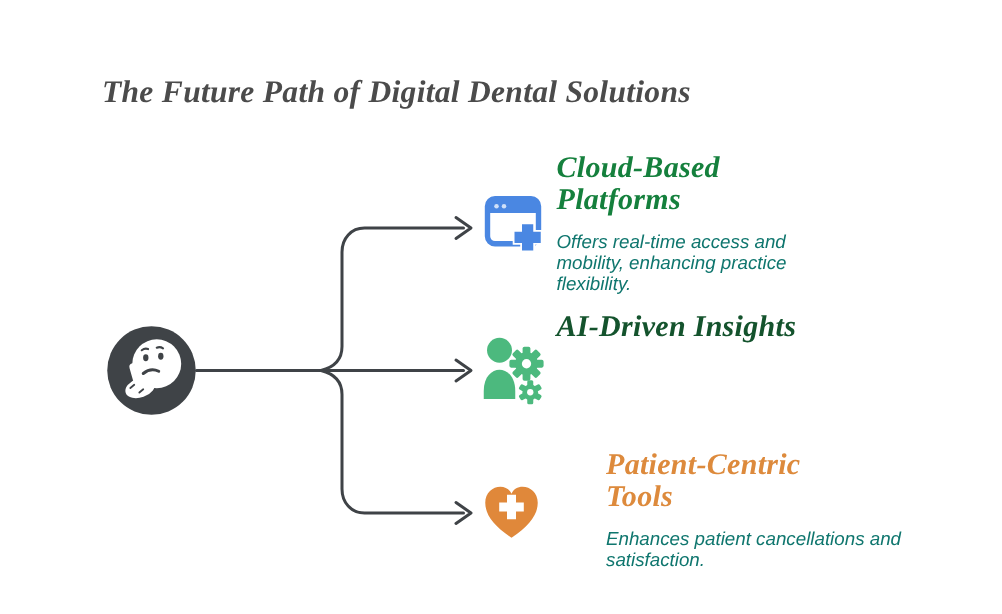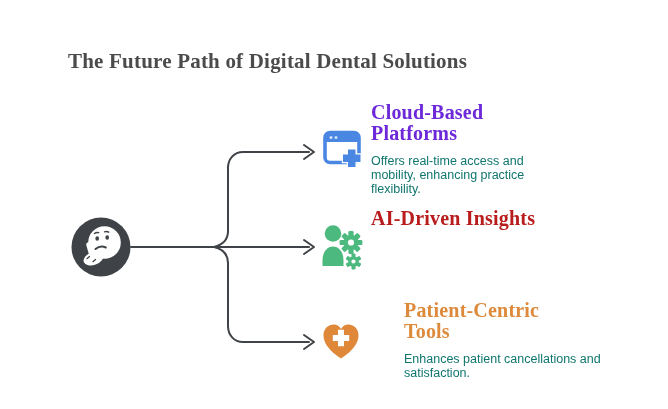--- a/index.html
+++ b/index.html
@@ -2,40 +2,41 @@
 <html><head>
 <meta charset="utf-8">
 <style>
   html,body{margin:0;padding:0;background:#fff;}
   .canvas{
     position:relative;
     width:668px;height:409px;
     background:#ffffff;
     overflow:hidden;
     font-family:"Liberation Sans", sans-serif;
+    font-style:italic;
   }
   .page-title{
     position:absolute;left:68px;top:48px;margin:0;
     font-family:"Liberation Serif","DejaVu Serif",serif;
     font-weight:bold;font-size:21px;line-height:26px;
     color:#4b4b4b;letter-spacing:.2px;
     white-space:nowrap;
   }
   .connector-svg{position:absolute;left:0;top:0;}
   .item{position:absolute;left:371px;width:245px;}
   .item-1{top:102px;}
   .item-2{top:208px;}
   .item-3{top:300px;margin-left:33px;}
   .item-title{
     font-family:"Liberation Serif","DejaVu Serif",serif;
     font-weight:bold;font-size:20px;line-height:21px;
     white-space:pre-line;margin:0 0 10px 0;letter-spacing:.2px;
   }
-  .item-1 .item-title{color:#6d28d9;}
-  .item-2 .item-title{color:#b91c1c;}
+  .item-1 .item-title{color:#15803d;}
+  .item-2 .item-title{color:#14532d;}
   .item-3 .item-title{color:#dd8a3c;}
   .item-desc{
     font-size:12.5px;line-height:14px;color:#0f766e;
     white-space:pre-line;margin:0;
   }
   .item-icon{position:absolute;}
   .icon-1{left:322px;top:127px;}
   .icon-2{left:321px;top:223px;}
   .icon-3{left:319px;top:320px;}
 </style>

